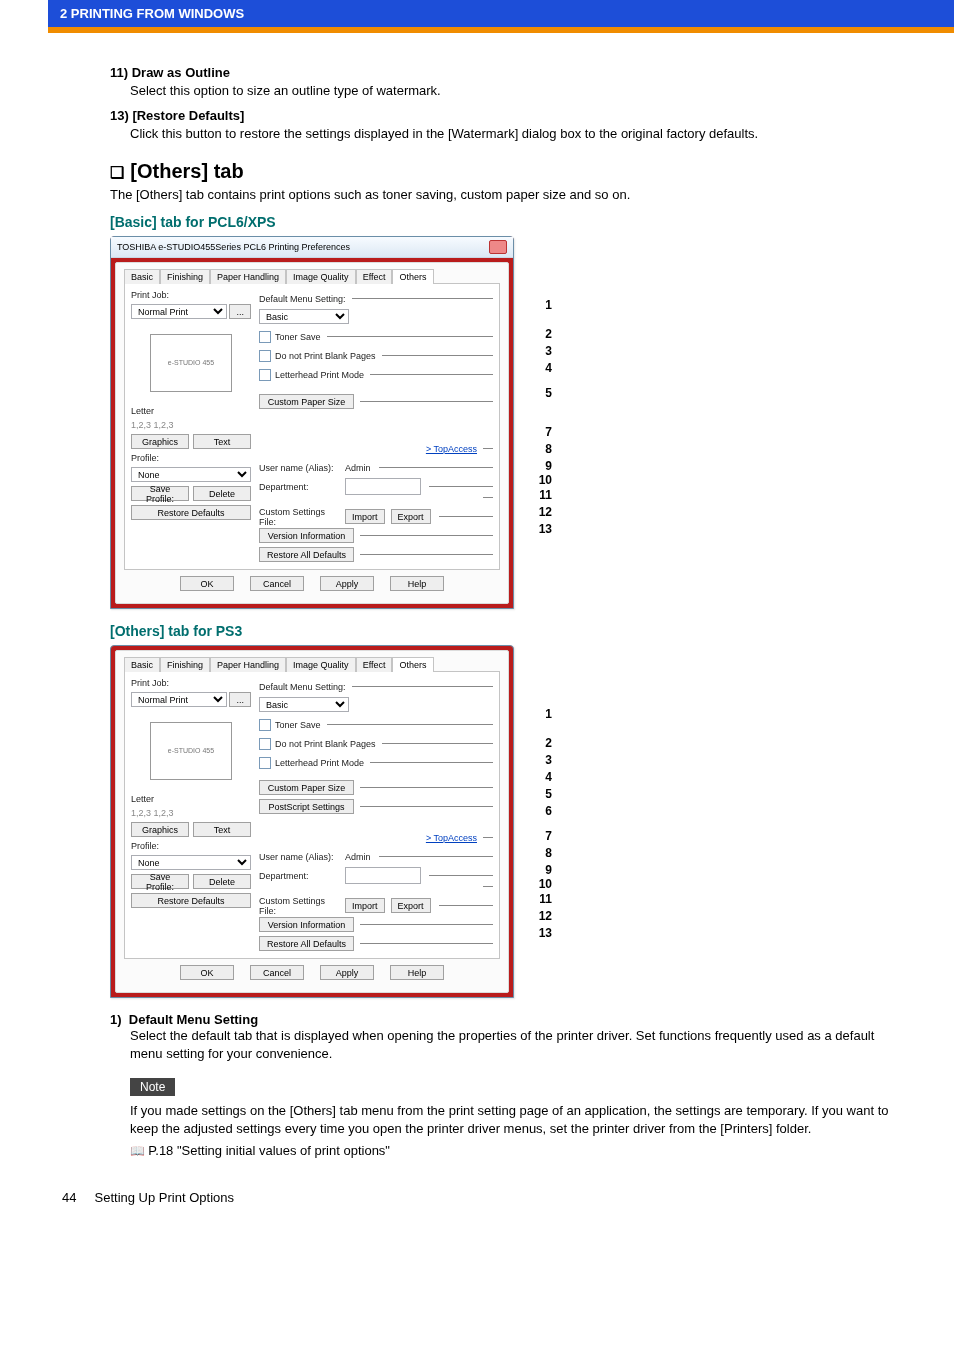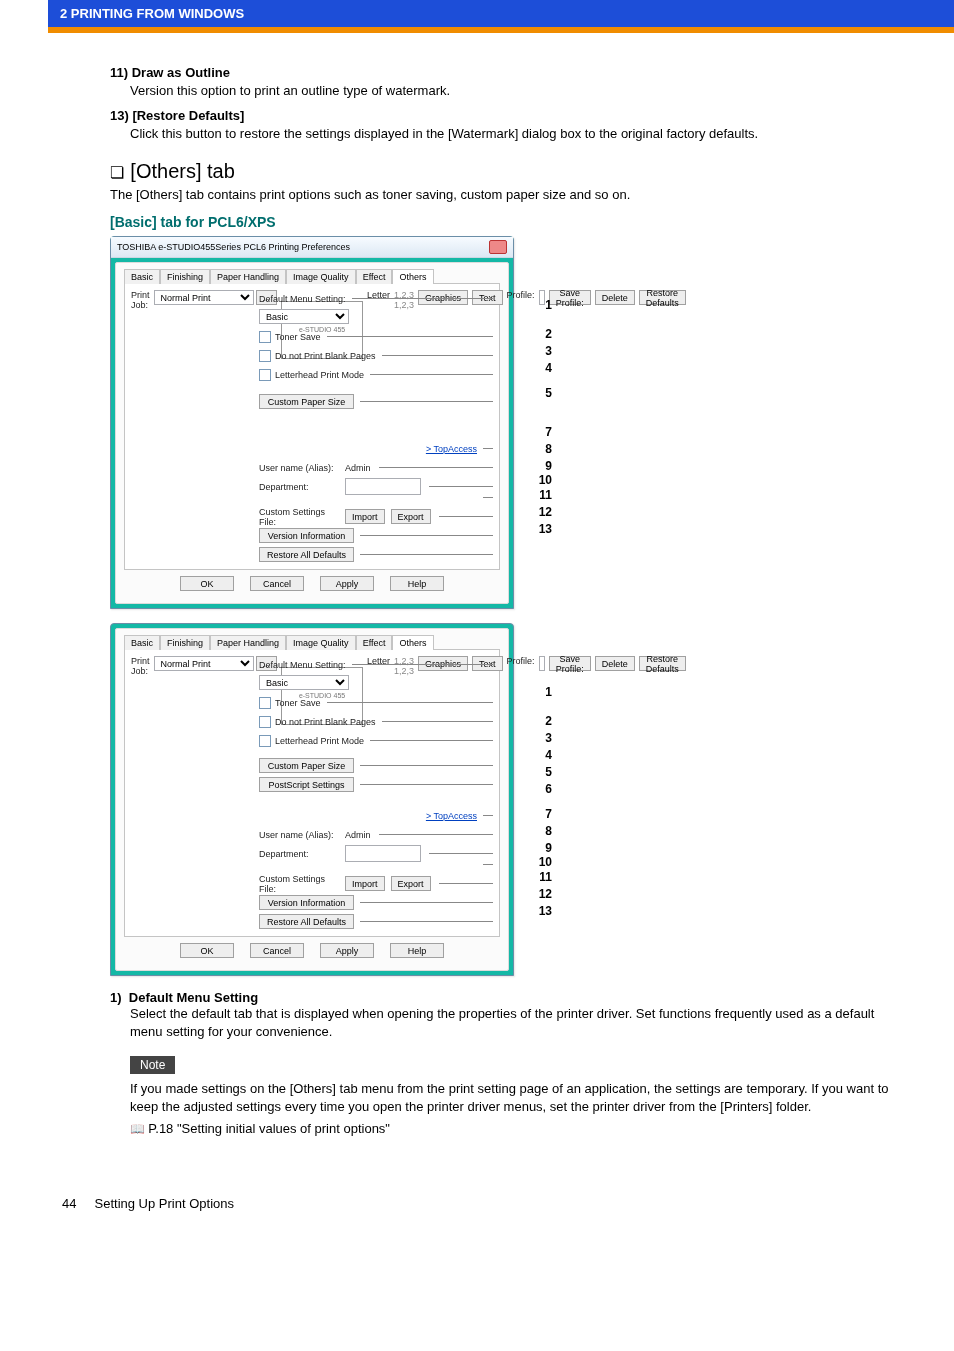--- a/index.html
+++ b/index.html
@@ -26,21 +26,21 @@
     font-size: 13px;
     margin: 6px 0 2px 0;
   }
   .item-body {
     font-size: 13px;
     margin: 0 0 8px 20px;
     line-height: 1.35;
   }
   .section-head {
     font-size: 20px;
-    font-weight: normal;
+    font-weight: bold;
     margin: 18px 0 4px 0;
     display: flex;
     align-items: center;
     gap: 6px;
   }
   .section-head-icon::before {
     content: "❏";
     font-size: 16px;
   }
   .section-intro {
@@ -57,21 +57,21 @@
   .dialog-wrap {
     display: flex;
     align-items: flex-start;
     gap: 0;
     margin-bottom: 14px;
   }
   .dialog {
     width: 402px;
     border: 1px solid #6b8ea8;
     border-radius: 4px 4px 0 0;
-    background: #14b8a6;
+    background: #b91c1c;
     font-family: Tahoma, Arial, sans-serif;
     font-size: 9px;
     box-shadow: 1px 1px 2px rgba(0,0,0,.1);
   }
   .dialog-title {
     background: linear-gradient(#f7fbff,#dce8f4);
     border-bottom: 1px solid #cbd7e3;
     padding: 3px 6px;
     display: flex;
     justify-content: space-between;
@@ -101,21 +101,21 @@
     font-size:9px;
   }
   .tab.active { background:#fff; font-weight:normal; }
   .inner {
     border:1px solid #c4c4c4;
     padding:6px;
     display:flex;
     gap:8px;
     background:#fff;
   }
-  .leftcol { width:120px; flex:none; display:flex; flex-direction:row; gap:4px;}
+  .leftcol { width:120px; flex:none; display:flex; flex-direction:column; gap:4px;}
   .rightcol { flex:1; display:flex; flex-direction:column; gap:2px;}
   .lbl { font-size:9px; color:#222;}
   .sel, .txt { border:1px solid #abadb3; height:15px; font-size:9px; padding:0 2px; background:#fff;}
   .sel { width:100px; }
   .minibtn {
     border:1px solid #a0a0a0;
     background:#eee;
     font-size:9px;
     padding:1px 6px;
     height:15px;
@@ -159,36 +159,36 @@
   .callouts .gap12 { height:12px;}
   .callouts .gap22 { height:22px;}
   .note-box {
     background:#444;color:#fff;font-size:12px;padding:2px 10px;display:inline-block;margin:8px 0 6px 0;
   }
   .note-body { font-size:13px; margin:0 0 6px 20px; line-height:1.35;}
   .bookref { font-size:13px; margin-left:20px;}
   .bookref .book-icon::before { content:"📖 "; font-size:12px;}
   .footer {
     position: relative;
-    margin-top: 60px;
+    margin-top: 32px;
     padding: 0 13px 28px 62px;
     font-size: 13px;
   }
 </style>
 </head>
 <body>
 
 <div class="header-bar">
   <span>2 PRINTING FROM WINDOWS</span>
 </div>
 
 <div class="content">
 
   <div class="item-title">11) Draw as Outline</div>
-  <p class="item-body">Version this option to print an outline type of watermark.</p>
+  <p class="item-body">Select this option to size an outline type of watermark.</p>
 
 
   <div class="item-title">13) [Restore Defaults]</div>
   <p class="item-body">Click this button to restore the settings displayed in the [Watermark] dialog box to the original factory defaults.</p>
 
   <div class="section-head">
     <span class="section-head-icon"></span>
     <span>[Others] tab</span>
   </div>
   <p class="section-intro">The [Others] tab contains print options such as toner saving, custom paper size and so on.</p>
@@ -322,20 +322,21 @@
       <div class="n">7</div>
       <div class="n">8</div>
       <div class="n">9</div>
       <div class="n" style="height:12px">10</div>
       <div class="n">11</div>
       <div class="n">12</div>
       <div class="n">13</div>
     </div>
   </div>
 
+  <div class="sub-head">[Others] tab for PS3</div>
 
   <div class="dialog-wrap">
     <div class="dialog">
       <div class="dialog-body">
         <div class="tabs">
           <div class="tab">Basic</div>
           <div class="tab">Finishing</div>
           <div class="tab">Paper Handling</div>
           <div class="tab">Image Quality</div>
           <div class="tab">Effect</div>

